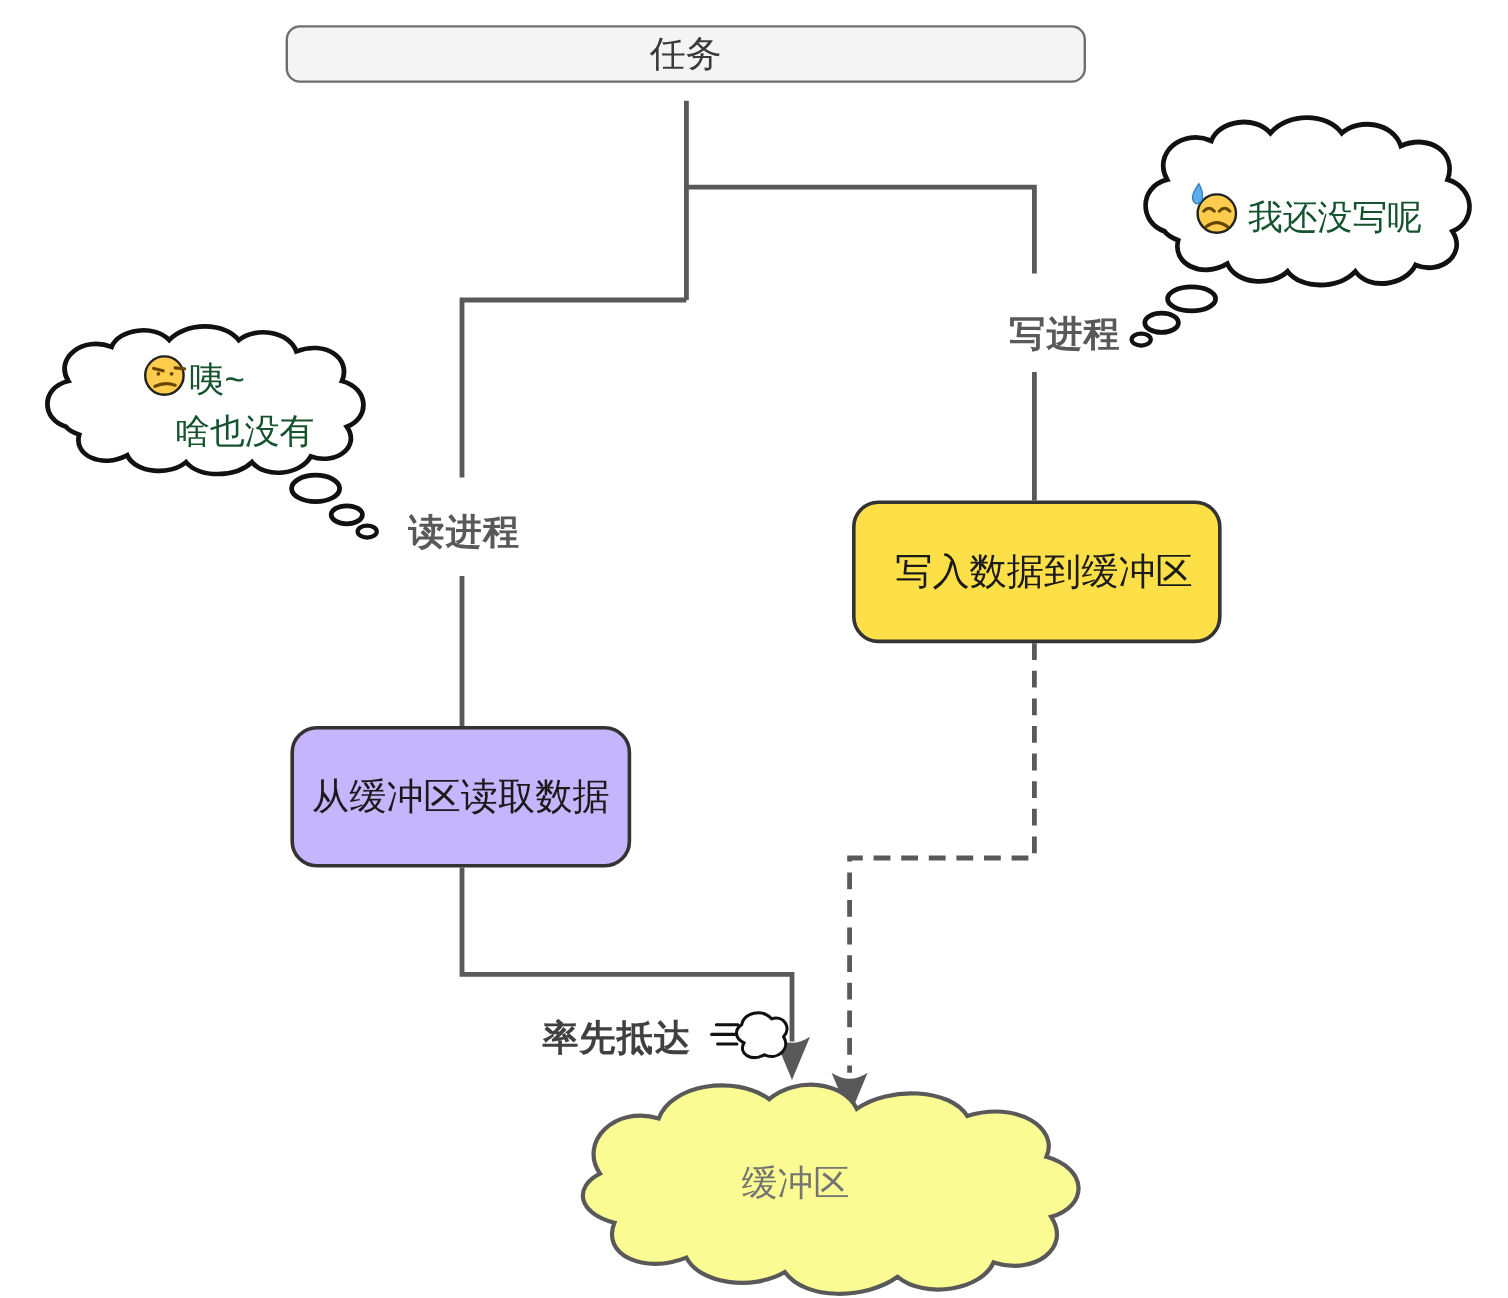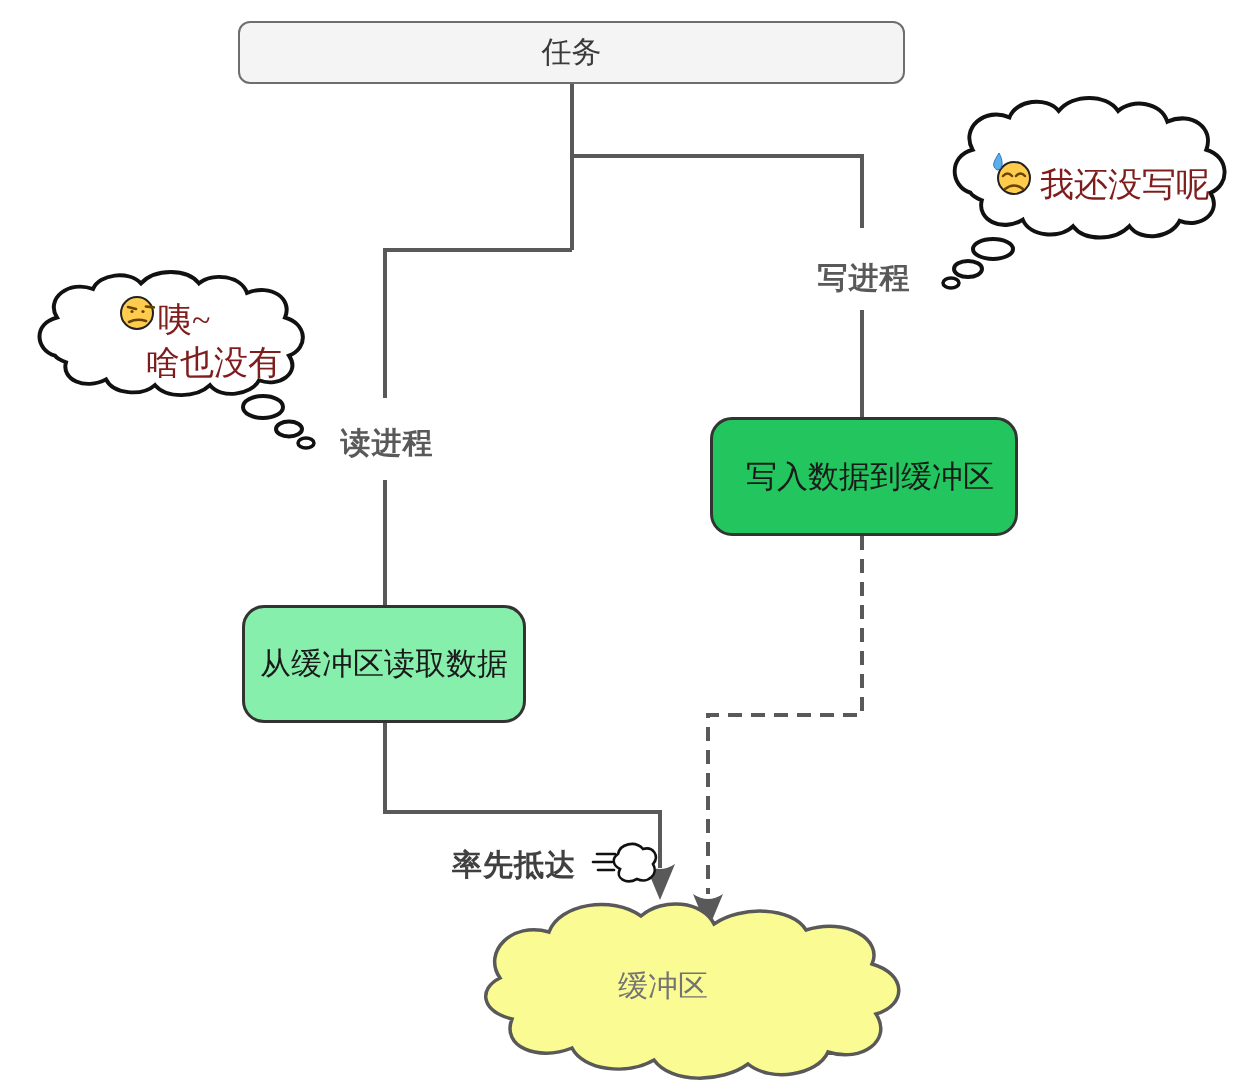--- a/index.html
+++ b/index.html
@@ -6,40 +6,40 @@
   #stage{
     position:relative;width:1257px;height:1082px;background:#ffffff;
     font-family:"Liberation Sans","DejaVu Sans",sans-serif;overflow:hidden;
   }
   svg.layer{position:absolute;left:0;top:0;}
   .node{
     position:absolute;display:flex;align-items:center;justify-content:center;
     box-sizing:border-box;color:#1a1a1a;
   }
   #task-node{
-    left:238px;top:21px;width:667px;height:63px;
+    left:238px;top:21px;width:667px;height:48px;
     border:2.5px solid #6e6e6e;border-radius:12px;font-size:30px;color:#3a3a3a;
   }
   #write-action-node{
     left:710px;top:417px;width:308px;height:119px;
     border:3px solid #333333;border-radius:22px;font-size:31px;
   }
   #read-action-node{
     left:242px;top:605px;width:284px;height:118px;
     border:3px solid #333333;border-radius:22px;font-size:31px;
   }
   .proc-label{
     position:absolute;font-weight:bold;font-size:30px;text-align:center;
     letter-spacing:1px;
   }
   #read-process-label{left:317px;top:423px;width:140px;}
   #write-process-label{left:794px;top:258px;width:140px;}
   #arrive-first-label{position:absolute;left:452px;top:845px;font-weight:bold;font-size:30px;letter-spacing:1px;}
   #buffer-label{position:absolute;left:578px;top:966px;width:170px;text-align:center;font-size:30px;color:#737373;}
-  .bubble-text{position:absolute;font-size:34px;color:#7f1d1d;white-space:nowrap;font-family:Liberation Serif, serif;}
+  .bubble-text{position:absolute;font-size:29px;color:#14532d;white-space:nowrap;}
   #read-thought-line1{left:158px;top:297px;}
   #read-thought-line2{left:106px;top:340px;margin-left:40px;}
   #write-thought-text{left:1040px;top:162px;}
 </style>
 </head>
 <body>
 
 <div id="stage">
 
   <svg class="layer" width="1257" height="1082" viewBox="0 0 1257 1082">
@@ -114,27 +114,27 @@
       <path fill="#ffffff" d="M 618 854 C 620 844, 635 840, 643 849 C 653 846, 660 856, 653 864
             C 659 874, 648 884, 637 879 C 626 885, 615 878, 620 869 C 612 865, 612 858, 618 854 Z"></path>
       <path d="M597 854 H615"></path>
       <path d="M593 862 H612"></path>
       <path d="M598 870 H614"></path>
     </g>
   </svg>
 
   <div class="node" id="task-node" style="background-color: rgb(244, 244, 244);">任务</div>
 
-  <div class="node" id="write-action-node" style="background-color: #22c55e; padding-left: 12px;">写入数据到缓冲区</div>
+  <div class="node" id="write-action-node" style="background-color: #fde047; padding-left: 12px;">写入数据到缓冲区</div>
 
-  <div class="node" id="read-action-node" style="background-color: #86efac;">从缓冲区读取数据</div>
+  <div class="node" id="read-action-node" style="background-color: #c4b5fd;">从缓冲区读取数据</div>
 
   <div class="proc-label" id="read-process-label" style="color: rgb(89, 89, 89);">读进程</div>
 
-  <div class="proc-label" id="write-process-label" style="color: rgb(89, 89, 89);">写进程</div>
+  <div class="proc-label" id="write-process-label" style="color: rgb(89, 89, 89); text-align: right;">写进程</div>
 
   <div id="arrive-first-label" style="color: #404040;">率先抵达</div>
 
   <div id="buffer-label">缓冲区</div>
 
   <div class="bubble-text" id="read-thought-line1">咦~</div>
   <div class="bubble-text" id="read-thought-line2">啥也没有</div>
   <div class="bubble-text" id="write-thought-text">我还没写呢</div>
 
 </div>

